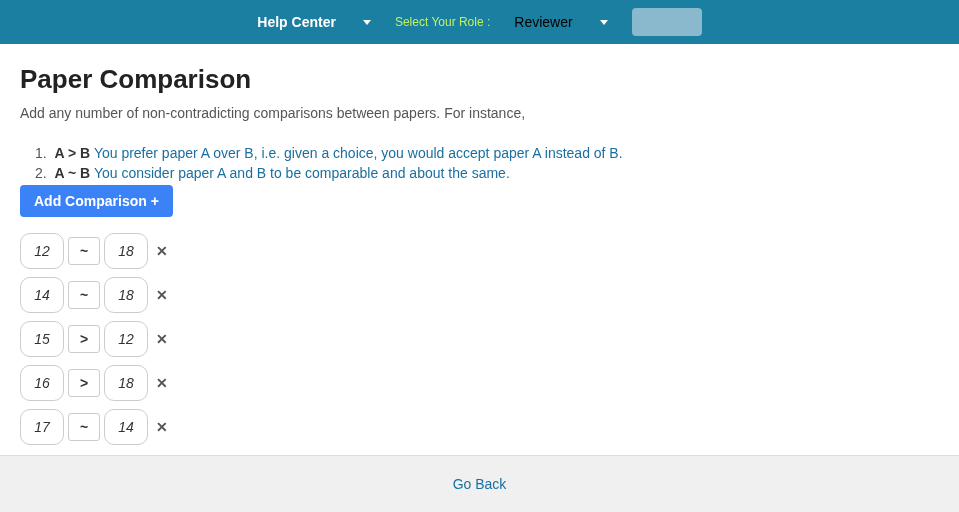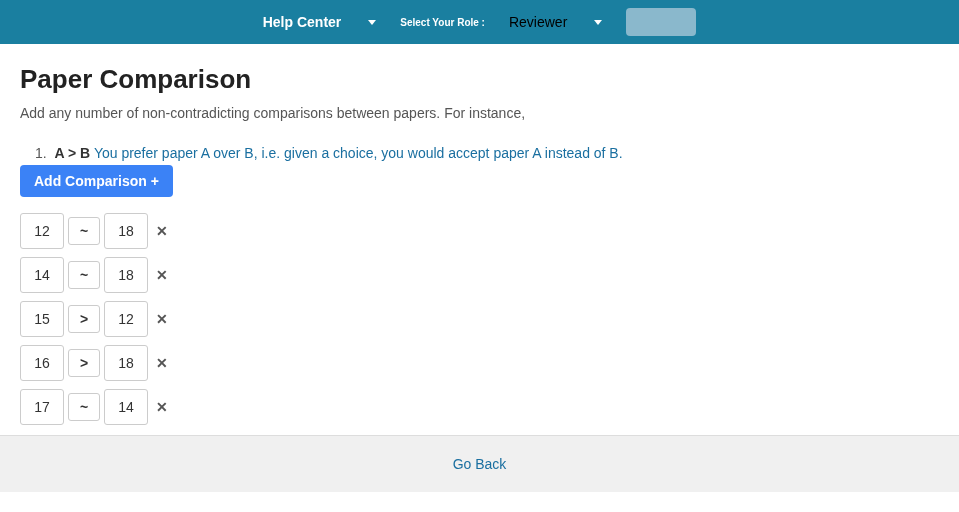--- a/index.html
+++ b/index.html
@@ -68,25 +68,26 @@
     .comparison-row {
       display: flex;
       align-items: center;
       margin-bottom: 8px;
       gap: 4px;
     }
     .comp-input {
       width: 44px;
       height: 36px;
       border: 1px solid #ccc;
-      border-radius: 3px;
+      border-radius: 10px;
       text-align: center;
       font-size: 14px;
       color: #333;
       padding: 2px 4px;
+      font-style: italic;
     }
     .comp-operator {
       width: 32px;
       height: 28px;
       border: 1px solid #ccc;
       border-radius: 3px;
       text-align: center;
       font-size: 14px;
       color: #333;
       background: white;
@@ -136,36 +137,41 @@
       font-size: 14px;
       cursor: pointer;
     }
   </style>
 </head>
 <body>
 
 <header style="background-color:#1a7fa0; color:white; height:44px; display:flex; align-items:center; justify-content:center; gap:24px; padding:8px 20px;">
   <a style="color:white;text-decoration:none;font-size:14px;font-weight:bold;cursor:pointer;">Help Center</a>
   <span class="caret"></span>
-  <span style="color:#ffffff;font-size:10px;font-weight:bold;">Select Your Role :</span>
+  <span style="color:#bef264;font-size:12px;font-weight:normal;">Select Your Role :</span>
   <span style="color:#000000;font-size:14px;font-weight:normal;cursor:pointer;">Reviewer</span>
   <span class="caret"></span>
   <div style="width:70px;height:28px;background:#8ab8cc;border-radius:4px;"></div>
 </header>
 
 <div class="main">
   <h1 class="page-title">Paper Comparison</h1>
   <p class="description">Add any number of non-contradicting comparisons between papers. For instance,</p>
 
   <ol class="instructions">
     <li>
       <span class="num">1.</span>
       <span class="highlight-bold">A &gt; B</span>
       <span class="highlight-blue"> You prefer paper A over B, i.e. given a choice, you would accept paper A instead of B.</span>
     </li>
+    <li>
+      <span class="num">2.</span>
+      <span class="highlight-bold">A ~ B</span>
+      <span class="highlight-blue"> You consider paper A and B to be comparable and about the same.</span>
+    </li>
   </ol>
 
   <button class="add-comparison-btn">Add Comparison +</button>
 
   
   <div>
 
     <div class="comparison-row">
       <input class="comp-input" type="text" value="12" style="">
       <div class="comp-operator">~</div>

